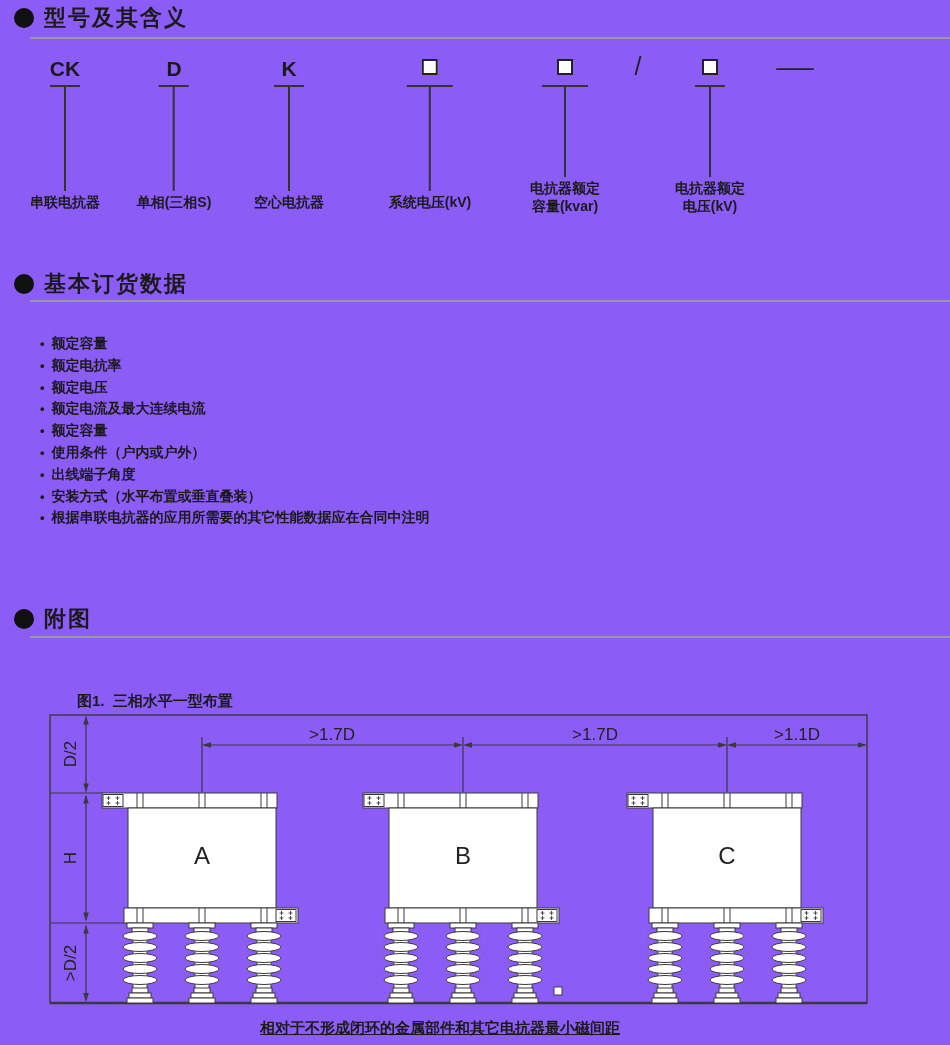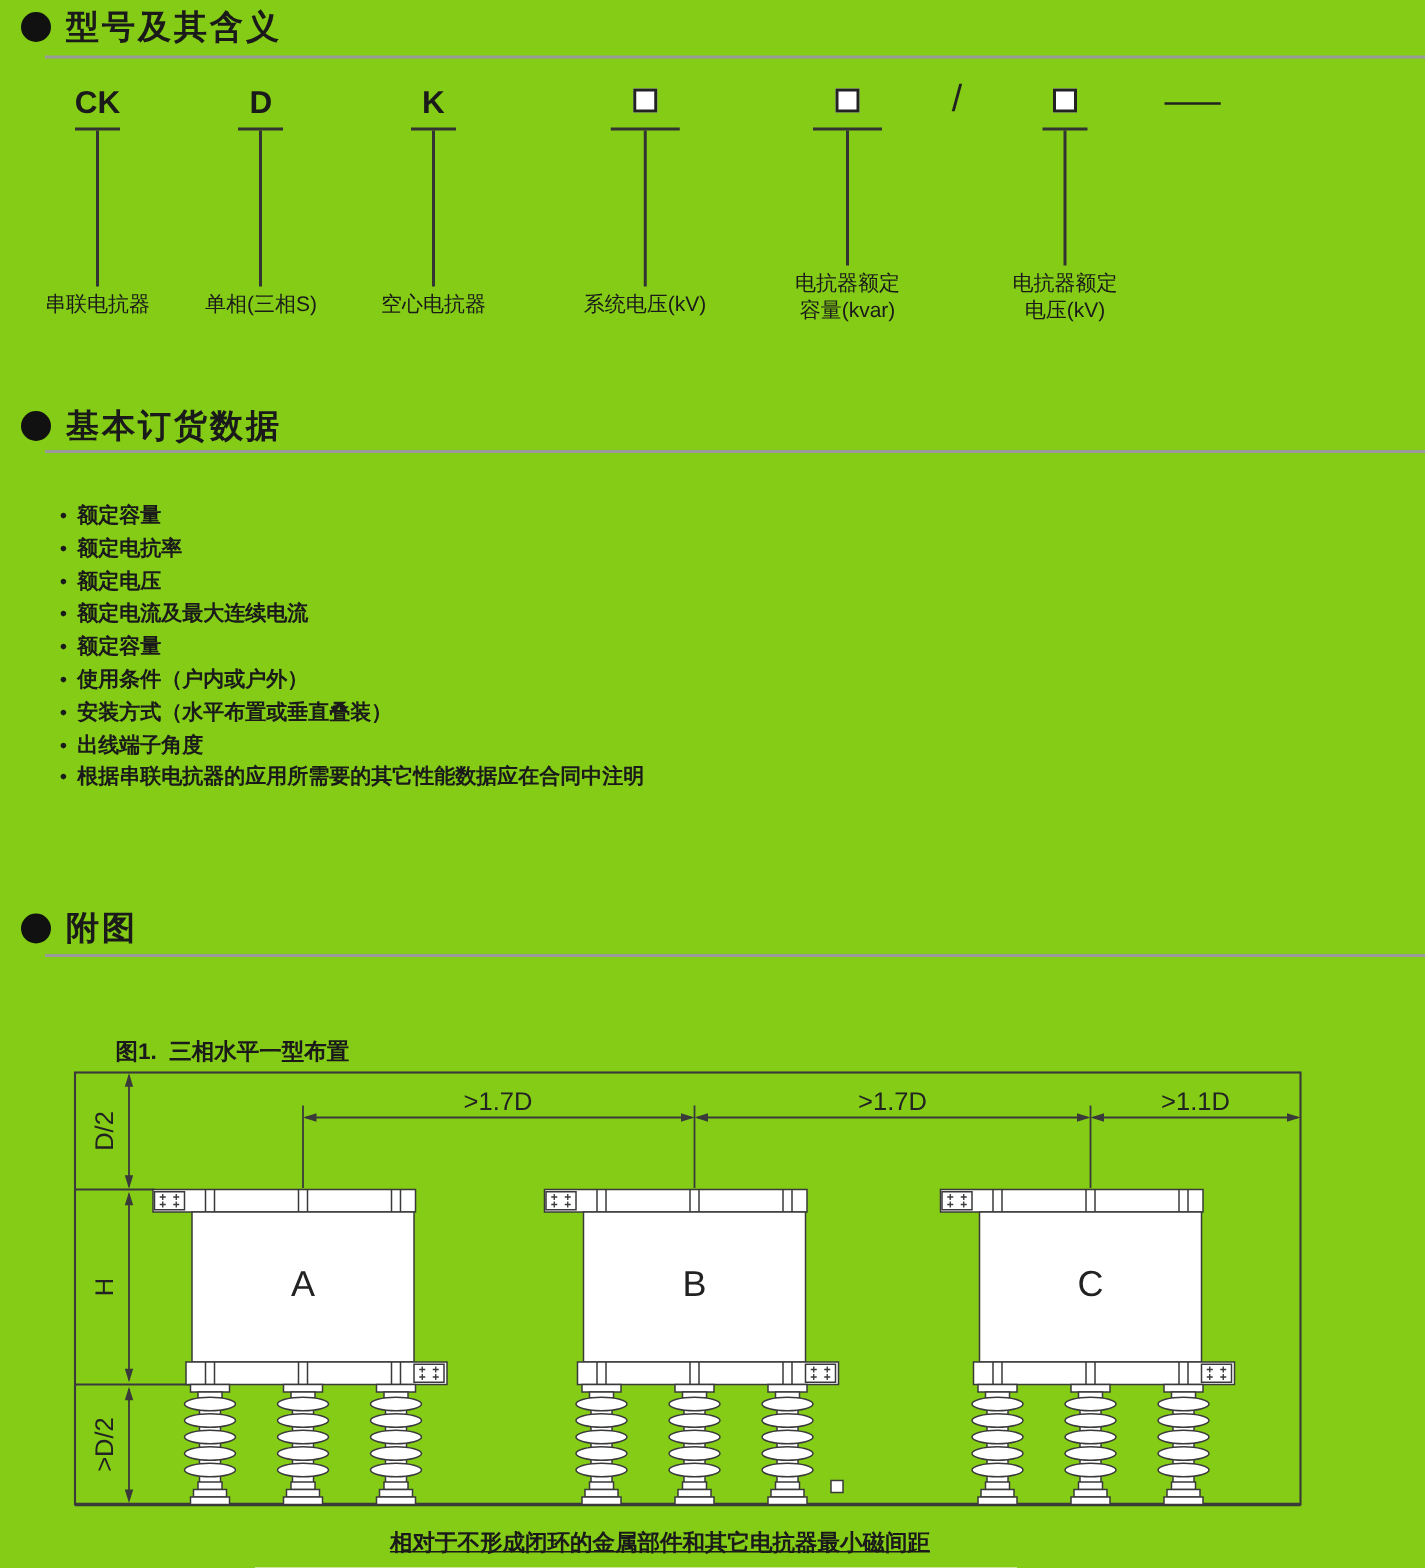--- a/index.html
+++ b/index.html
@@ -1,33 +1,33 @@
 <!DOCTYPE html>
 <html><head>
 <meta charset="utf-8">
 <style>
   html,body{margin:0;padding:0;background:#fff;}
   .page{
-    position:relative; width:950px; height:1045px; background:#84cc16;
+    position:relative; width:950px; height:1045px; background:#8b5cf6;
     font-family:"Liberation Sans","DejaVu Sans",sans-serif; color:#1a1a1a;
     overflow:hidden;
   }
   
   .sec-head{position:absolute; left:14px; display:flex; align-items:center; gap:10px;}
   .sec-dot{width:20px; height:20px; border-radius:50%; background:#111;}
   .sec-title{font-size:22px; font-weight:bold; letter-spacing:2px; white-space:nowrap;}
   .sec-rule{position:absolute; left:30px; right:0; height:2px; background:#9a9a9a;}
 
   
   .mcol{position:absolute; top:53px; transform:translateX(-50%); display:flex; flex-direction:column; align-items:center;}
   .mglyph{height:28px; display:flex; align-items:flex-end; justify-content:center; font-size:21px; font-weight:bold;}
   .sq{width:12px; height:12px; border:2px solid #222; margin-bottom:6px; background:#fff;}
   .tbar{height:0; border-top:2px solid #333; margin-top:4px;}
   .vline{width:2px; background:#333;}
-  .mlabel{margin-top:2px; text-align:center; font-size:14px; font-weight:400; line-height:18px; white-space:nowrap;}
+  .mlabel{margin-top:2px; text-align:center; font-size:14px; font-weight:700; line-height:18px; white-space:nowrap;}
   .msep{position:absolute; transform:translateX(-50%); font-size:25px; font-weight:400; color:#222;}
   .msep.dash{transform:translateX(-50%) scaleX(1.5);}
 
   
   .olist{position:absolute; left:30px; top:323px; list-style:none; margin:10px; padding:0;}
   .olist li{font-size:14px; font-weight:600; line-height:21.8px; white-space:nowrap;}
   .olist li::before{content:"•"; margin-right:7px; font-size:13px;}
 
   
   .fig-title{position:absolute; left:77px; top:692px; font-size:15px; font-weight:bold; white-space:pre;}
@@ -120,22 +120,22 @@
   </div>
   <div class="sec-rule" style="top:300px"></div>
 
   <ul class="olist">
     <li>额定容量</li>
     <li>额定电抗率</li>
     <li>额定电压</li>
     <li>额定电流及最大连续电流</li>
     <li>额定容量</li>
     <li>使用条件（户内或户外）</li>
+    <li>出线端子角度</li>
     <li>安装方式（水平布置或垂直叠装）</li>
-    <li>出线端子角度</li>
     <li>根据串联电抗器的应用所需要的其它性能数据应在合同中注明</li>
   </ul>
 
   <div class="sec-head" style="top:604px">
     <span class="sec-dot"></span>
     <span class="sec-title">附图</span>
   </div>
   <div class="sec-rule" style="top:636px"></div>
 
   <div class="fig-title">图1.  三相水平一型布置</div>

